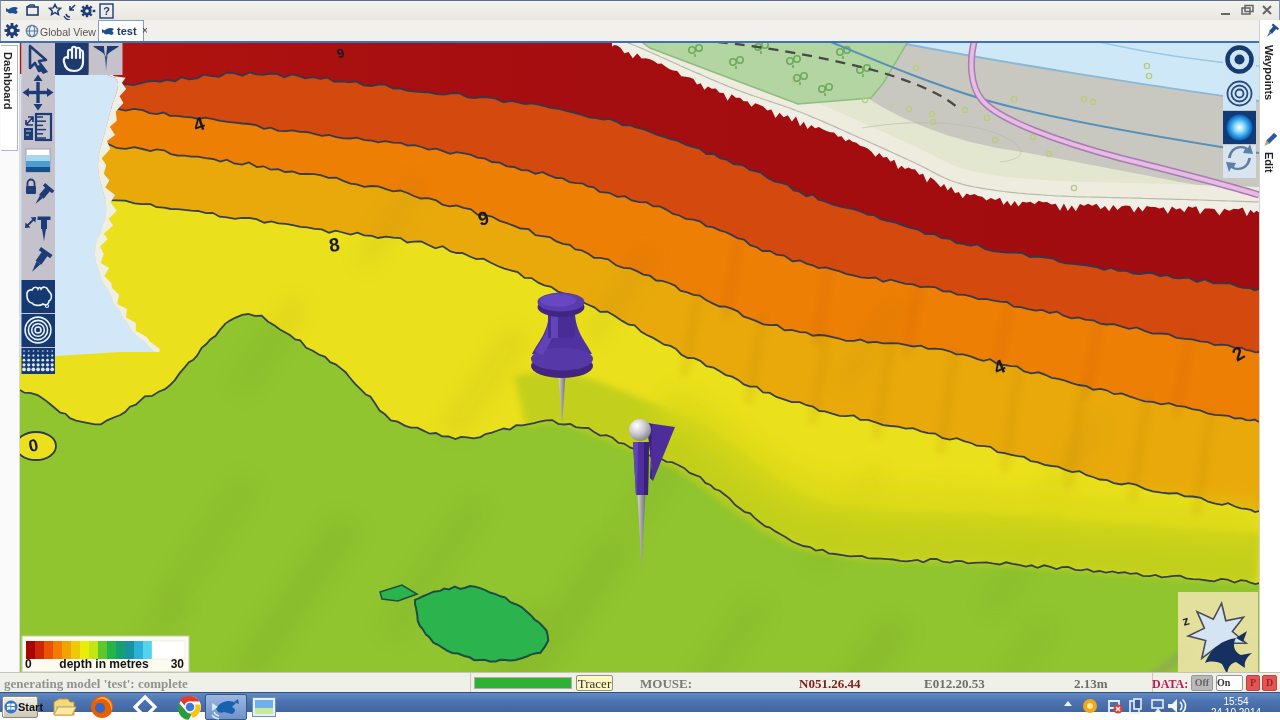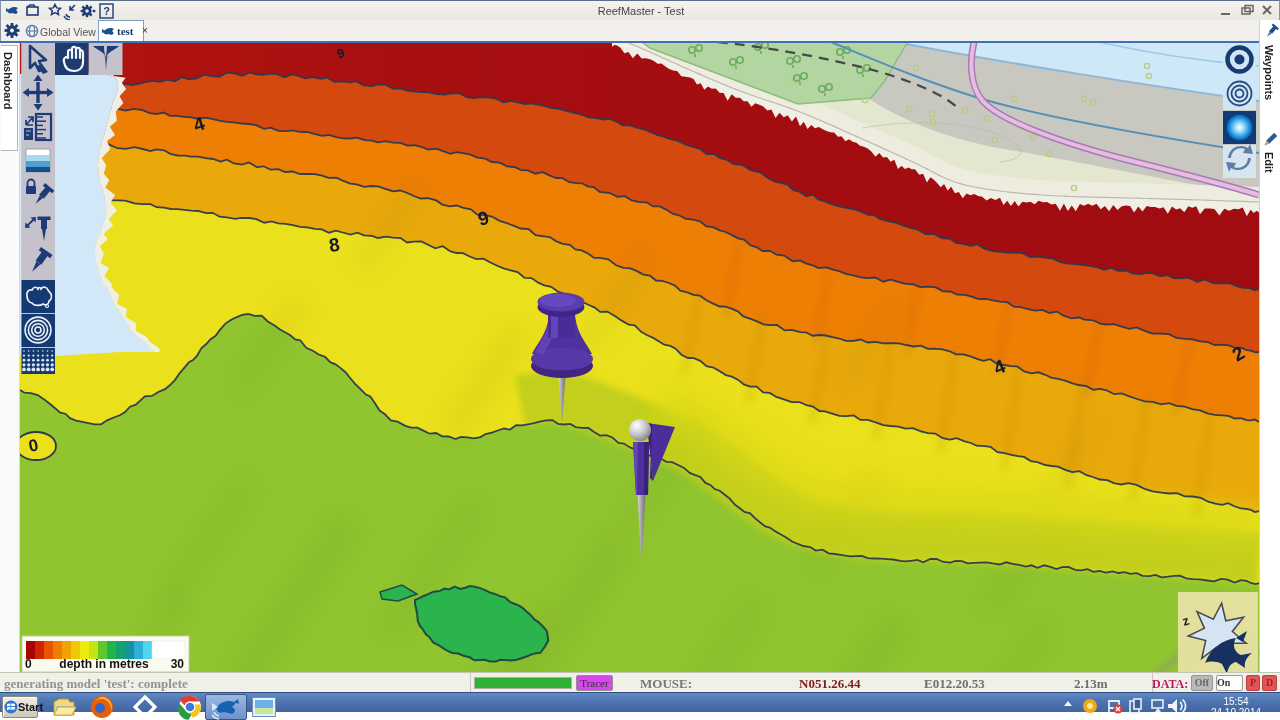--- a/index.html
+++ b/index.html
@@ -24,21 +24,20 @@
     <rect x="77.7" y="8.8" width="2.6" height="2.4"></rect>
           <rect x="89.7" y="8.8" width="2.6" height="2.4"></rect>
     <rect x="79" y="5" width="2.4" height="2.4" transform="rotate(45 80.2 6.2)"></rect>
           <rect x="86.6" y="12.6" width="2.4" height="2.4" transform="rotate(45 87.8 13.8)"></rect>
     <rect x="86.6" y="5" width="2.4" height="2.4" transform="rotate(45 87.8 6.2)"></rect>
           <rect x="79" y="12.6" width="2.4" height="2.4" transform="rotate(45 80.2 13.8)"></rect>
         </g>
     <rect x="97" y="3" width="13" height="14" fill="none" stroke="#1d3c77" stroke-width="1.4"></rect>
     <text x="103.5" y="14" text-anchor="middle" font-size="11" font-weight="bold" fill="#1d3c77" font-family="Liberation Sans, sans-serif">?</text>
   </svg>
-  <div class="abs" style="left:0;top:4px;width:1280px;text-align:center;font-size:11px;color:#444;">ReefMaster - Test</div>
   <svg width="70" height="20" style="position:absolute;right:6px;top:0">
     <line x1="18" y1="13" x2="27" y2="13" stroke="#666" stroke-width="2"></line>
     <rect x="39" y="7" width="8" height="6" fill="none" stroke="#666" stroke-width="1.5"></rect>
     <rect x="42" y="4.5" width="8" height="6" fill="none" stroke="#666" stroke-width="1.5"></rect>
     <path d="M60,5 l8,8 m0,-8 l-8,8" stroke="#666" stroke-width="2"></path>
   </svg>
 </div>
 
 <div class="abs" style="left:0;top:20px;width:1280px;height:21px;background:#f2f0ec;border-left:1px solid #8795ab;border-right:1px solid #8795ab;">
   <svg width="20" height="21" style="position:absolute;left:1px;top:0">
@@ -61,21 +60,21 @@
           <ellipse cx="7" cy="7" rx="2.6" ry="5.6" fill="none" stroke="#5a80a8" stroke-width="1.1"></ellipse>
           <line x1="1.4" y1="7" x2="12.6" y2="7" stroke="#5a80a8" stroke-width="1.1"></line>
         </svg>
     <span style="position:absolute;left:17px;top:3.5px;font-size:10.5px;">Global View</span>
   </div>
   <div class="abs" style="left:97px;top:0px;width:46px;height:21px;background:#fff;border:1px solid #7f9fc6;border-bottom:none;">
     <svg width="14" height="13" style="position:absolute;left:3px;top:4px">
           <path d="M1,7 C4,3 9,2 12,4 L10,6 C12,7 12,9 10,10 L6,9 C4,10 2,9 1,7 Z" fill="#1d4e8f"></path>
           <path d="M0,4 l3,2 -3,2 z" fill="#1d4e8f"></path>
         </svg>
-    <span style="position:absolute;left:18px;top:4px;font-size:11px;font-weight:bold;color:#1a3a6b;font-family:Liberation Serif, serif;">test</span>
+    <span style="position:absolute;left:18px;top:4px;font-size:11px;font-weight:bold;color:#1a3a6b;">test</span>
     <span style="position:absolute;left:43px;top:4px;font-size:10px;color:#333;">×</span>
   </div>
 </div>
 <div class="abs" style="left:0;top:41px;width:1280px;height:2px;background:#3f6fb5;"></div>
 
 <div class="abs" style="left:0;top:43px;width:20px;height:629px;background:#fafafa;border-right:1px solid #d8d8d8;">
   <div class="abs" style="left:1px;top:2px;width:17px;height:106px;background:#fff;border:1px solid #b4b4c4;border-left:none;">
     <div style="writing-mode:vertical-rl;font-size:11px;font-weight:bold;color:#222;padding-top:6px;padding-left:1px;">Dashboard</div>
   </div>
 </div>
@@ -457,21 +456,21 @@
         <path d="M1248,158 a10,10 0 0 1 -14,9 l2,-4 -10,-1 3,10 2,-4 a13,13 0 0 0 20,-10 z"></path>
       </g>
 </svg>
 
 <div class="abs" style="left:0;top:672px;width:1280px;height:20px;background:#eff0e8;border-top:1px solid #c4c4b4;font-size:13px;color:#8f8f8f;font-family:Liberation Serif, serif;">
   <span class="abs" style="left:4px;top:3px;font-weight:bold;color:#929292;">generating model 'test': complete</span>
   <div class="abs" style="left:470px;top:0;width:1px;height:20px;background:#c8c8c0;"></div>
   <div class="abs" style="left:474px;top:4px;width:98px;height:12px;background:#fff;border:1px solid #b0b0a8;">
         <div style="width:100%;height:100%;background:#2eb135;"></div>
       </div>
-  <div class="abs" style="left:576px;top:2px;width:37px;height:16px;background:#d946ef;border:1px solid #909090;border-radius:2px;font-size:11px;color:#333;text-align:center;line-height:15px;">Tracer</div>
+  <div class="abs" style="left:576px;top:2px;width:37px;height:16px;background:#fef9c3;border:1px solid #909090;border-radius:2px;font-size:13px;color:#333;text-align:center;line-height:15px;">Tracer</div>
   <span class="abs" style="left:640px;top:3px;font-weight:bold;color:#787878;">MOUSE:</span>
   <span class="abs" style="left:766px;top:3px;font-weight:bold;color:#7f1d1d;margin-left:33px;">N051.26.44</span>
   <span class="abs" style="left:924px;top:3px;font-weight:bold;color:#6e6e6e;">E012.20.53</span>
   <span class="abs" style="left:1074px;top:3px;font-weight:bold;color:#6e6e6e;">2.13m</span>
   <div class="abs" style="left:1152px;top:0;width:1px;height:20px;background:#c8c8c0;"></div>
   <span class="abs" style="left:1152px;top:4px;font-weight:bold;color:#be185d;font-size:12px;">DATA:</span>
   <div class="abs" style="left:1191px;top:2px;width:22px;height:16px;background:#b9b9b9;border:1px solid #979797;border-radius:2px;font-size:10px;font-weight:bold;color:#666;text-align:center;line-height:14px;">Off</div>
   <div class="abs" style="left:1216px;top:2px;width:27px;height:16px;background:#fdfdfd;border:1px solid #979797;border-radius:2px;font-size:10px;font-weight:bold;color:#333;text-align:left;line-height:14px;">On</div>
   <div class="abs" style="left:1246px;top:2px;width:14px;height:16px;background:#e35454;border:1px solid #c04040;border-radius:2px;font-size:10px;font-weight:bold;color:#a02424;text-align:center;line-height:14px;">P</div>
   <div class="abs" style="left:1262px;top:2px;width:15px;height:16px;background:#e35454;border:1px solid #c04040;border-radius:2px;font-size:10px;font-weight:bold;color:#a02424;text-align:center;line-height:14px;">D</div>

